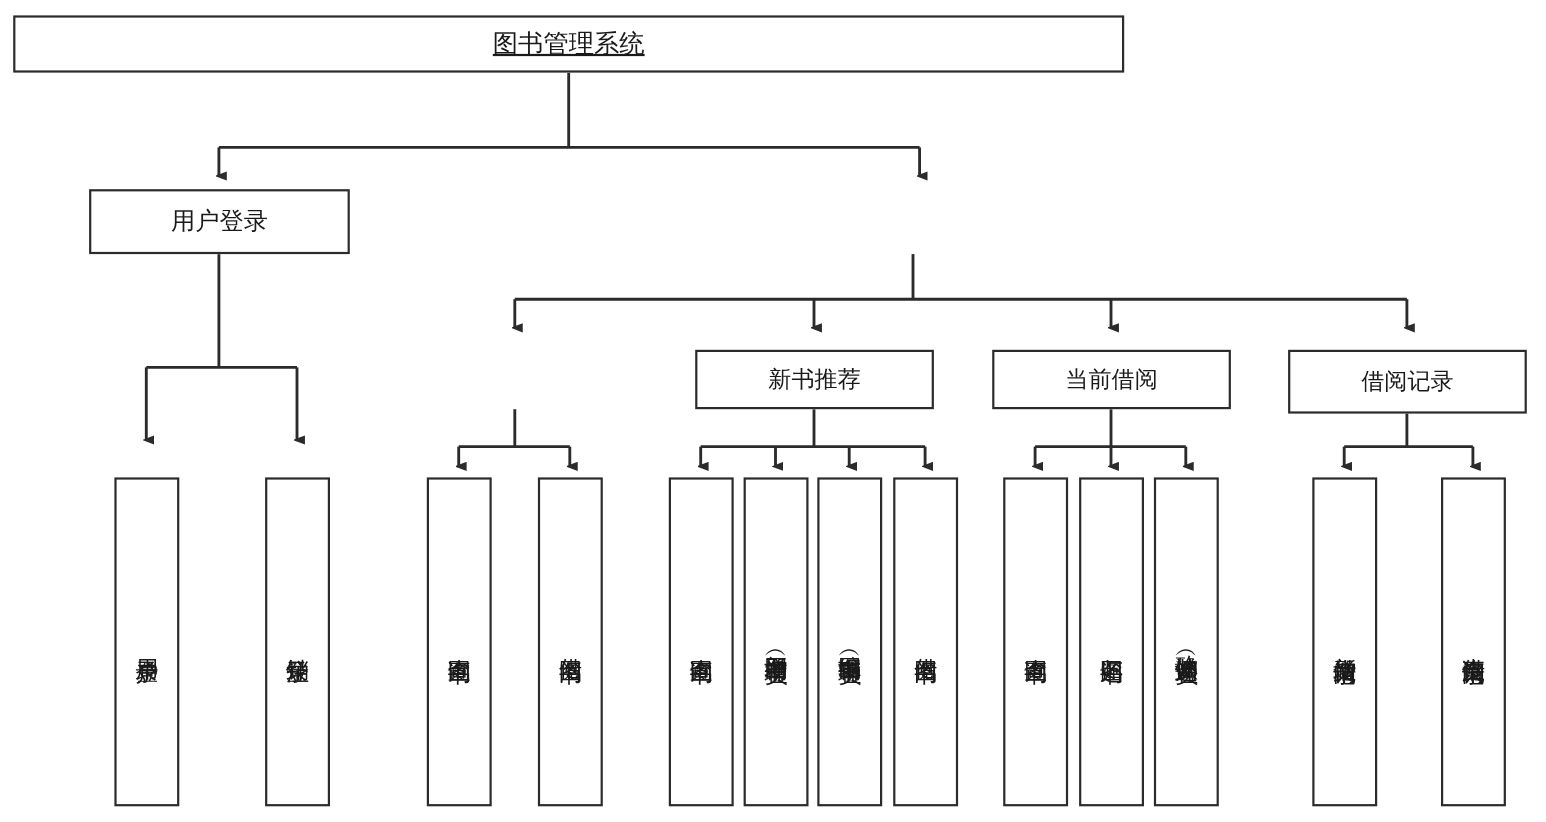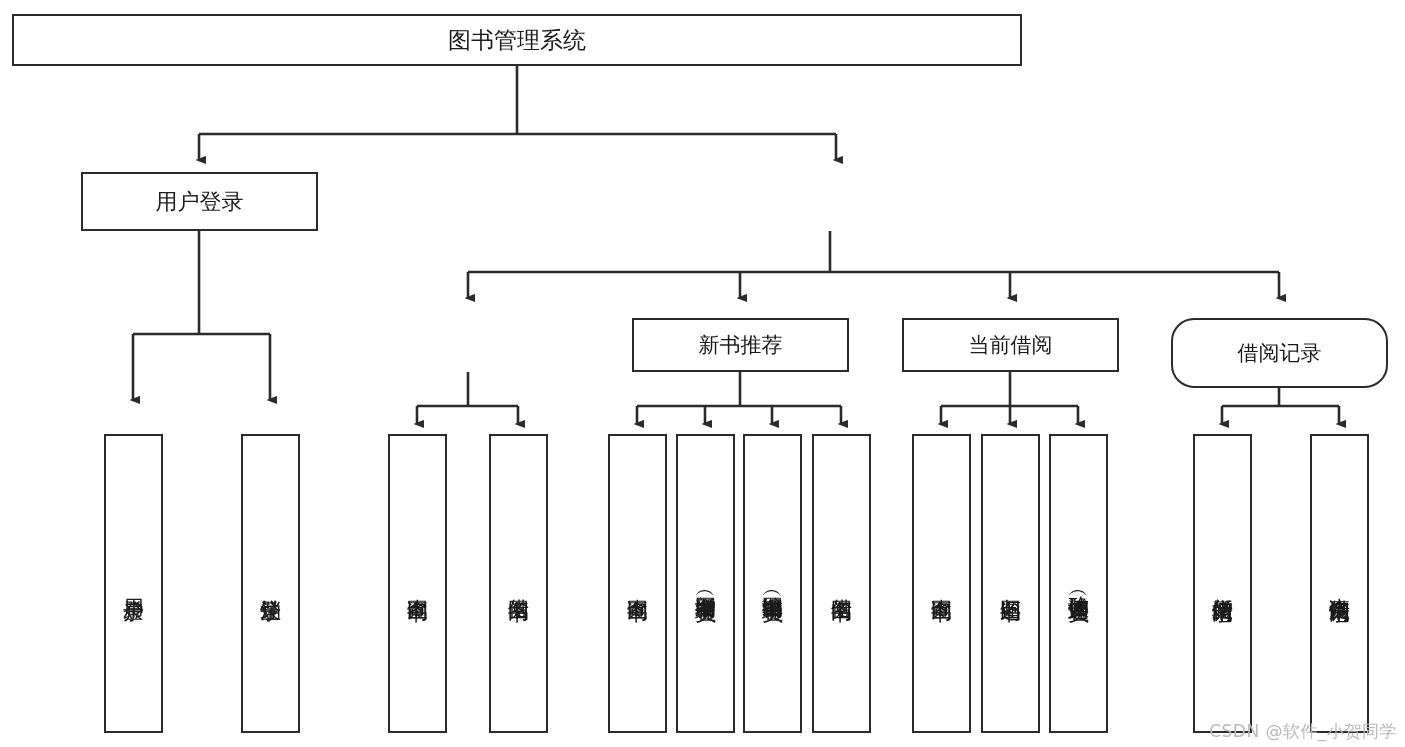--- a/index.html
+++ b/index.html
@@ -122,39 +122,39 @@
       <path d="M1010,406 L1010,424" marker-end="url(#arrow)"></path>
       <path d="M1078,406 L1078,424" marker-end="url(#arrow)"></path>
 
       <path d="M1279,372 L1279,406"></path>
       <path d="M1222,406 L1339,406"></path>
       <path d="M1222,406 L1222,424" marker-end="url(#arrow)"></path>
       <path d="M1339,406 L1339,424" marker-end="url(#arrow)"></path>
     </g>
   </svg>
 
-  <div class="node root" style="left:12px; top:14px; width:1010px; height:52px;">
+  <div class="node root" style="left:12px; top:14px; width:1010px; height:52px;text-decoration:underline;">
     <span class="label">图书管理系统</span>
   </div>
 
   <div class="node level2" style="left:81px; top:172px; width:237px; height:59px;">
     <span class="label">用户登录</span>
   </div>
 
 
 
   <div class="node level3" style="left:632px; top:318px; width:217px; height:54px;">
     <span class="label">新书推荐</span>
   </div>
 
   <div class="node level3" style="left:902px; top:318px; width:217px; height:54px;">
     <span class="label">当前借阅</span>
   </div>
 
-  <div class="node level3" style="left:1171px; top:318px; width:217px; height:70px;border-radius:23px;">
+  <div class="node level3" style="left:1171px; top:318px; width:217px; height:58px;">
     <span class="label">借阅记录</span>
   </div>
 
   <div class="node leaf" style="left:104px; top:434px; width:59px; height:299px;">
     <span class="label">用户登录</span>
   </div>
 
   <div class="node leaf" style="left:241px; top:434px; width:59px; height:299px;">
     <span class="label">注销登录</span>
   </div>
@@ -196,15 +196,14 @@
   </div>
 
   <div class="node leaf" style="left:1193px; top:434px; width:59px; height:299px;">
     <span class="label">新增借阅记录</span>
   </div>
 
   <div class="node leaf" style="left:1310px; top:434px; width:59px; height:299px;">
     <span class="label">查询借阅记录</span>
   </div>
 
-  <div id="watermark">CSDN @软件_小贺同学</div>
 
 </div>
 
 </body></html>

